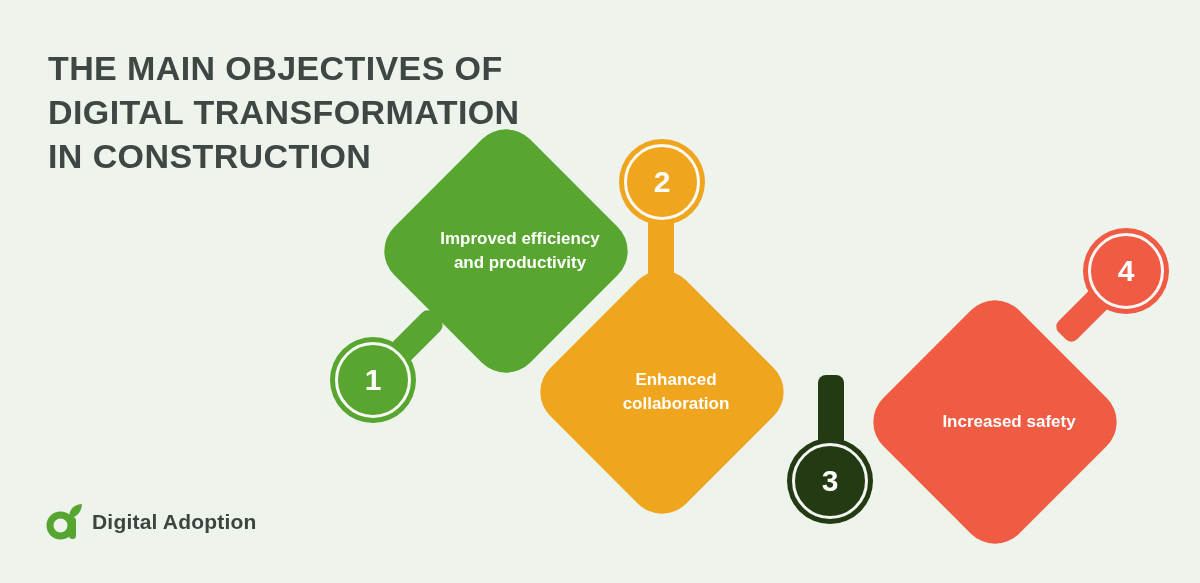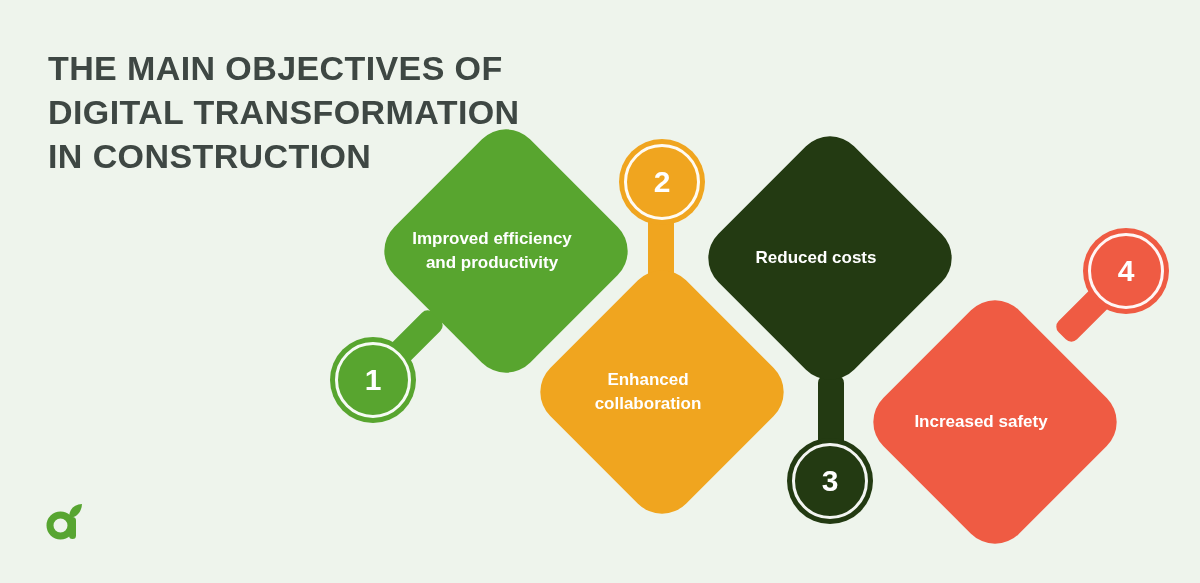--- a/index.html
+++ b/index.html
@@ -29,21 +29,21 @@
     position: absolute;
     inset: 0;
     transform: rotate(45deg);
     border-radius: 34px;
   }
   .diamond-label {
     position: absolute;
     inset: 0;
     display: flex;
     align-items: center;
-    justify-content: flex-start;
+    justify-content: flex-end;
     text-align: center;
     color: #ffffff;
     font-weight: 700;
     font-size: 17px;
     line-height: 1.4;
   }
   .diamond-label span { display: block; width: 164px; }
 
   .stem { position: absolute; border-radius: 8px; }
 
@@ -105,26 +105,20 @@
     </div>
   </div>
 
   <div class="diamond" style="left:566px; top:296px;">
     <div class="diamond-shape" style="background-color: rgb(240, 165, 31);"></div>
     <div class="diamond-label">
       <span>Enhanced collaboration</span>
     </div>
   </div>
 
-  <div class="diamond" style="left:734px; top:162px;">
-    <div class="diamond-shape" style="background-color: rgb(35, 58, 18);"></div>
-    <div class="diamond-label">
-      <span>Reduced costs</span>
-    </div>
-  </div>
 
   <div class="diamond" style="left:899px; top:326px;">
     <div class="diamond-shape" style="background-color: rgb(239, 91, 67);"></div>
     <div class="diamond-label">
       <span>Increased safety</span>
     </div>
   </div>
 
   <div class="badge" style="left: 330px; top: 337px; background-color: rgb(88, 165, 47);">
     <div class="badge-ring"></div>
@@ -142,15 +136,16 @@
     <div class="badge-ring"></div>
     <div class="badge-num">4</div>
   </div>
 
   <div class="logo">
     <svg width="36" height="36" viewBox="0 0 36 36">
       <circle cx="14.5" cy="21.5" r="10.5" fill="none" stroke="#57a531" stroke-width="7"></circle>
       <rect x="23" y="13" width="7" height="22" rx="3.5" fill="#57a531"></rect>
       <path d="M23 14 C23 5 28 0.5 36 0 C35.5 8 31 13.5 23 14 Z" fill="#57a531"></path>
     </svg>
+    <div class="logo-text">Digital Adoption</div>
   </div>
 
 </div>
 
 </body></html>

